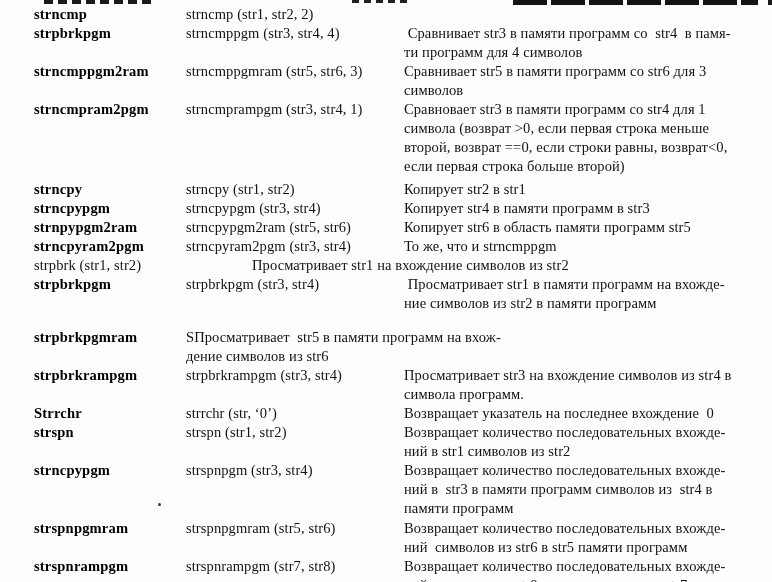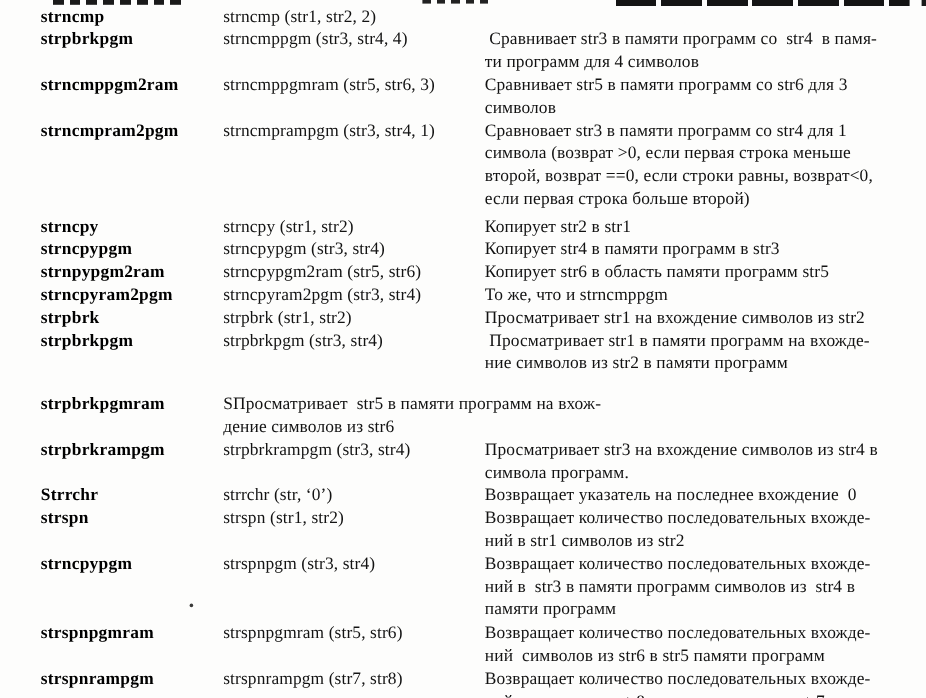--- a/index.html
+++ b/index.html
@@ -118,21 +118,20 @@
         <div class="cell col-name">strnpypgm2ram</div>
         <div class="cell col-sig">strncpypgm2ram (str5, str6)</div>
         <div class="cell col-desc">Копирует str6 в область памяти программ str5</div>
       </div>
       <div class="row">
         <div class="cell col-name">strncpyram2pgm</div>
         <div class="cell col-sig">strncpyram2pgm (str3, str4)</div>
         <div class="cell col-desc">То же, что и strncmppgm</div>
       </div>
       <div class="row">
-        <div class="cell col-name">strpbrk</div>
         <div class="cell col-sig">strpbrk (str1, str2)</div>
         <div class="cell col-desc">Просматривает str1 на вхождение символов из str2</div>
       </div>
       <div class="row">
         <div class="cell col-name">strpbrkpgm</div>
         <div class="cell col-sig">strpbrkpgm (str3, str4)</div>
         <div class="cell col-desc">&nbsp;Просматривает str1 в памяти программ на вхожде-
 ние символов из str2 в памяти программ</div>
       </div>
       <div class="row" style="margin-top: 15px;">

